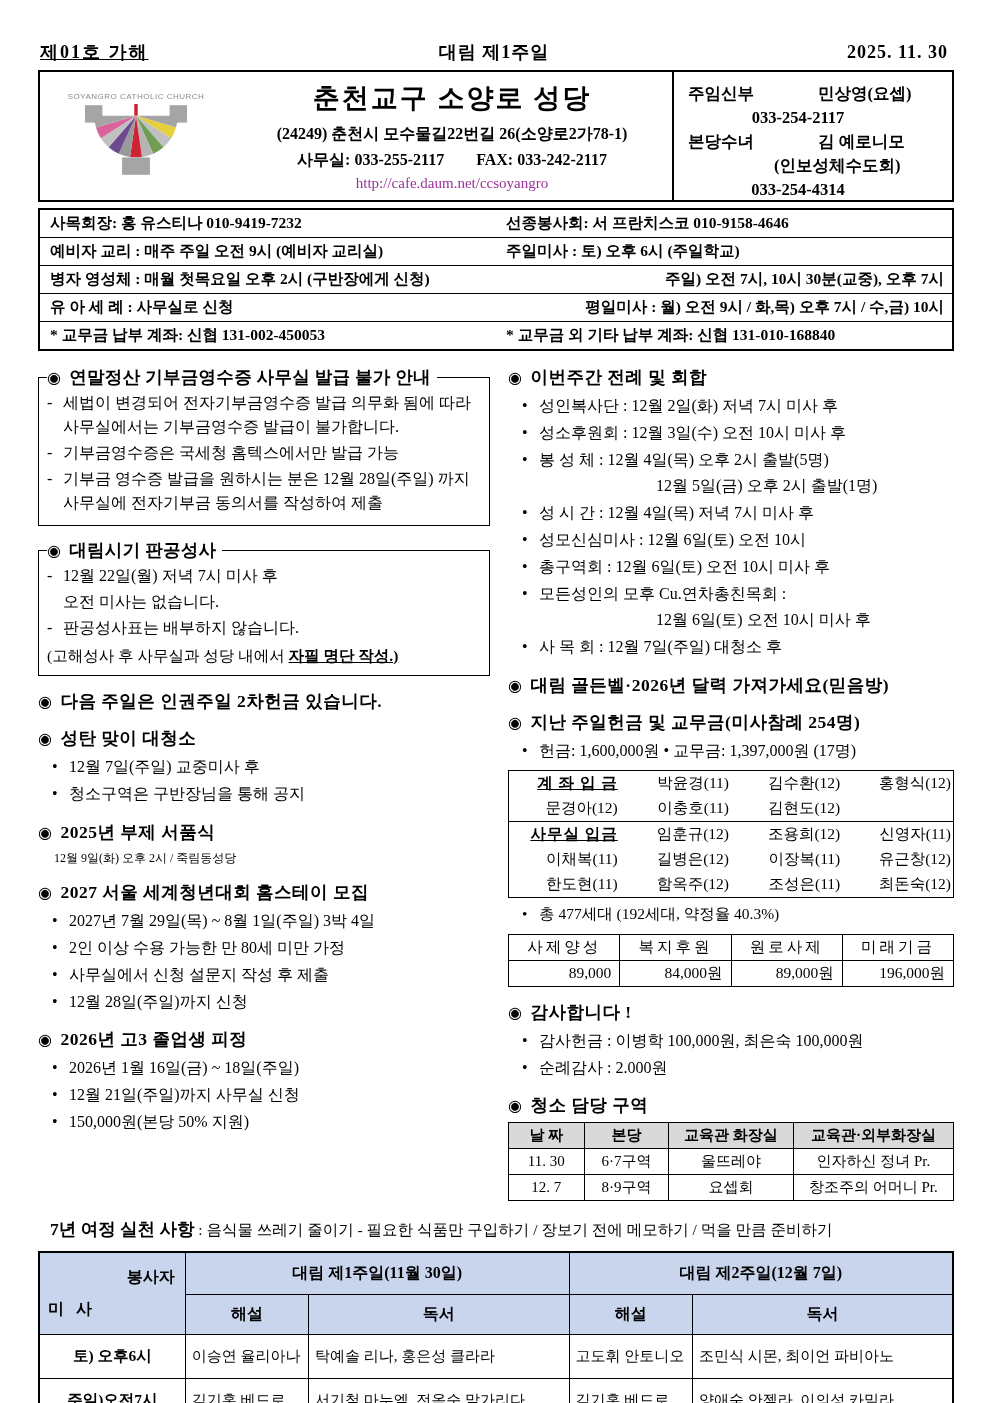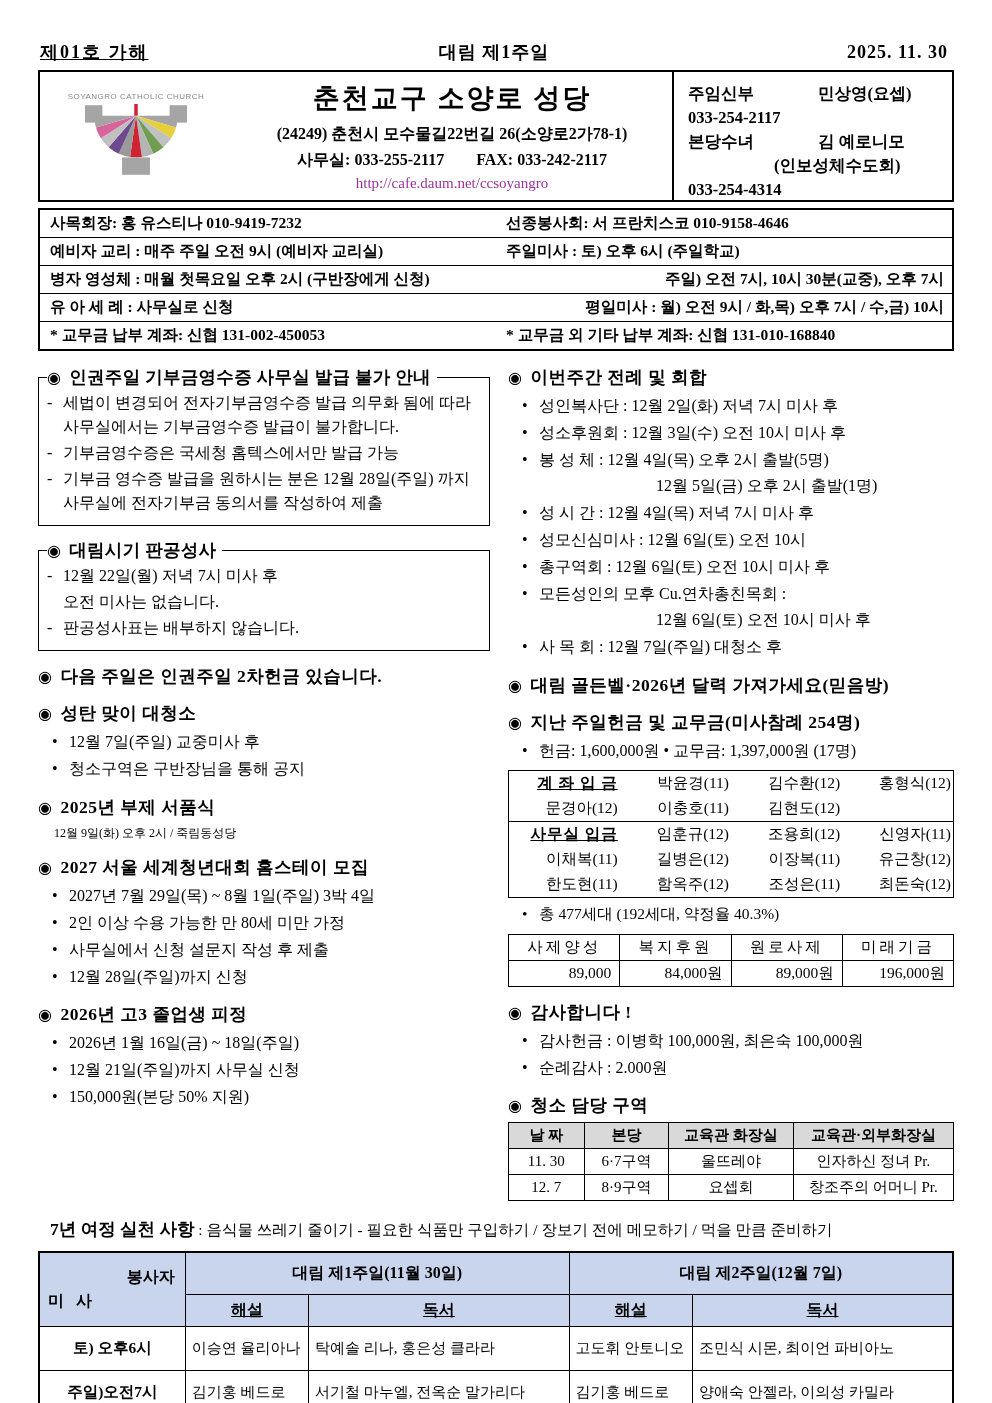--- a/index.html
+++ b/index.html
@@ -19,21 +19,21 @@
   .logo-caption { font-family:"Liberation Sans","DejaVu Sans",sans-serif; font-size:8px; color:#8a8a8a; letter-spacing:.5px; }
   .center-cell { flex:1; text-align:center; padding-top:8px; }
   .church-name { font-size:27px; font-weight:bold; letter-spacing:2px; }
   .church-addr { font-size:16px; font-weight:bold; margin-top:8px; }
   .church-phones { font-size:16px; font-weight:bold; margin-top:5px; }
   .church-phones .fax { margin-left:28px; }
   .church-url { font-size:15px; margin-top:4px; color:#993399; }
   .right-cell { width:280px; border-left:2.4px solid #000; padding:10px 10px 6px 14px; font-size:16.5px; font-weight:bold; line-height:1.45; }
   .rc-row { display:flex;gap:44px; }
   .rc-role { width:86px; }
-  .rc-phone { text-align:left; padding-right:34px; }
+  .rc-phone { text-align:center; padding-right:34px; }
   .rc-org { padding-left:86px; }
 
   
   table { border-collapse:collapse; }
   .info { width:100%; margin-top:6px; border:2.4px solid #000; font-size:15.5px; font-weight:bold; }
   .info td { width:50%; padding:3px 8px 3px 10px; border-top:1.8px solid #000; }
   .info tr:first-child td { border-top:none; }
   .info td.ralign { text-align:right; }
 
   
@@ -81,21 +81,21 @@
 
   
   .journey { margin-top:12px; font-size:15.5px; padding-left:12px; }
   .journey .jl { font-size:17.5px; font-weight:bold; }
 
   
   .servers { width:100%; margin-top:10px; border:2px solid #000; table-layout:fixed; font-size:15px; }
   .servers td { border:1.5px solid #000; padding:3px 6px; }
   .servers tr.h1 td, .servers tr.h2 td { background:#c9d5ec; text-align:center; font-weight:bold; font-size:16px; }
   .servers tr.h1 td { height:42px; }
-  .servers tr.h2 td { height:32px;text-decoration:underline; }
+  .servers tr.h2 td { height:40px; }
   .servers td.corner { position:relative; background-color:#c9d5ec;
      background-image:linear-gradient(to bottom right, transparent calc(50% - 1px), #333 calc(50% - 1px), #333 calc(50% + 1px), transparent calc(50% + 1px)); }
   .corner .c-top { position:absolute; top:14px; right:10px; font-weight:bold; font-size:16px; }
   .corner .c-bot { position:absolute; bottom:14px; left:8px; font-weight:bold; font-size:16px; letter-spacing:4px; }
   .servers td.rowhead { font-weight:bold; text-align:center; font-size:15.5px; background:#fff; }
   .servers tr.dr td { height:44px; }
 </style>
 </head>
 <body>
 
@@ -177,21 +177,21 @@
           <td>* 교무금 외 기타 납부 계좌:  신협 131-010-168840</td>
         </tr>
   </tbody>
     </table>
 
   <div class="cols">
 
     <div class="colL">
 
       <fieldset class="box">
-        <legend><span class="mk">◉</span><span>인권주일 기부금영수증 사무실 발급 불가 안내</span></legend>
+        <legend><span class="mk">◉</span><span>연말정산 기부금영수증 사무실 발급 불가 안내</span></legend>
         <div class="dline">
             <span class="m">-</span>
             <span class="t">세법이 변경되어 전자기부금영수증 발급 의무화 됨에 따라 사무실에서는 기부금영수증 발급이 불가합니다.</span>
           </div>
         <div class="dline">
             <span class="m">-</span>
             <span class="t">기부금영수증은 국세청 홈텍스에서만 발급 가능</span>
           </div>
         <div class="dline">
             <span class="m">-</span>
@@ -203,20 +203,21 @@
         <legend><span class="mk">◉</span><span>대림시기 판공성사</span></legend>
         <div class="dline">
             <span class="m">-</span>
             <span class="t">12월 22일(월) 저녁 7시 미사 후</span>
           </div>
         <div class="cont1">오전 미사는 없습니다.</div>
         <div class="dline">
             <span class="m">-</span>
             <span class="t">판공성사표는 배부하지 않습니다.</span>
           </div>
+        <div class="note"><span>(고해성사 후 사무실과 성당 내에서 </span><span class="emph">자필 명단 작성.)</span></div>
       </fieldset>
 
       <div class="sec-h"><span class="mk">◉</span><span>다음 주일은 인권주일 2차헌금 있습니다.</span></div>
 
       <div class="sec-h"><span class="mk">◉</span><span>성탄 맞이 대청소</span></div>
       <div class="bl">
           <span class="m">•</span>
           <span class="t">12월 7일(주일) 교중미사 후</span>
         </div>
       <div class="bl">

